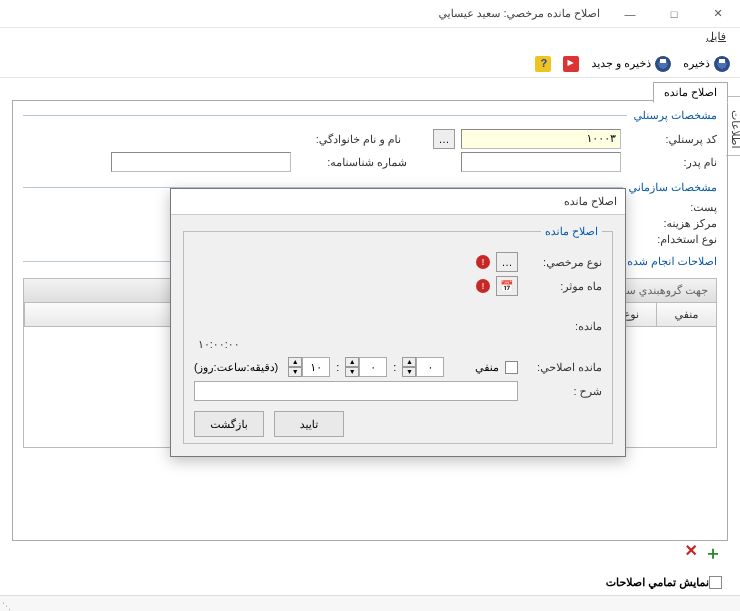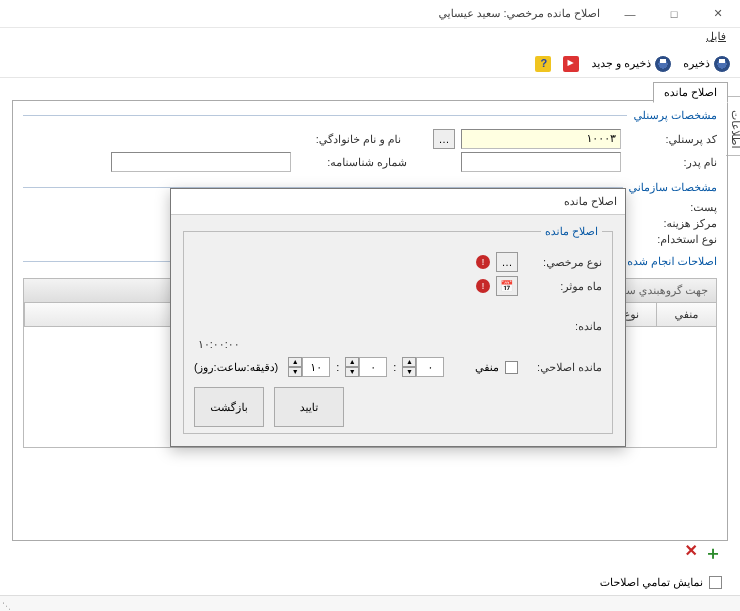--- a/index.html
+++ b/index.html
@@ -44,21 +44,21 @@
 
 .grid-area { margin-top:6px; border:1px solid #bbb; height:170px; background:#fff; position:relative; }
 .grid-group { background: linear-gradient(#f3f3f3,#dedede); height:24px; border-bottom:1px solid #bbb; display:flex; align-items:center; padding-right:8px; color:#666; }
 .grid-head { display:flex; background:linear-gradient(#fbfbfb,#e9e9e9); height:24px; border-bottom:1px solid #bbb; }
 .grid-head .col { border-left:1px solid #bbb; display:flex; align-items:center; justify-content:center; color:#333; }
 
 
 .footer-icons { position:absolute; right:18px; bottom:46px; display:flex; gap:6px; }
 .plus { color:#2a8a2a; font-size:18px; font-weight:bold; }
 .cross { color:#c62828; font-size:16px; font-weight:bold; }
-.chk-row { position:absolute; right:18px; bottom:22px; display:flex; align-items:flex-end; gap:6px; }
+.chk-row { position:absolute; right:18px; bottom:22px; display:flex; align-items:flex-end; gap:0;font-weight:bold; }
 .chk { width:13px; height:13px; border:1px solid #888; background:#fff; }
 
 .statusbar { position:absolute; left:0; right:0; bottom:0; height:16px; border-top:1px solid #ddd; background:#f7f7f7; }
 .resize { position:absolute; left:2px; bottom:0; color:#999; font-size:9px; letter-spacing:-2px; }
 
 
 .dialog { position:absolute; left:170px; top:188px; width:456px; background:#f0f0f0; border:1px solid #777; box-shadow:0 4px 14px rgba(0,0,0,.25); z-index:10; }
 .dialog .dlg-title { background:#fff; height:26px; display:flex; align-items:center; padding-right:8px; border-bottom:1px solid #ccc; color:#333; }
 .dialog .dlg-body { padding:10px 12px 12px 12px; }
 .dialog fieldset { border:1px solid #bcbcbc; padding:10px 10px 6px 10px; }
@@ -69,21 +69,21 @@
 .dlg-input.white { background:#fff; }
 .dlg-input.focus { outline:2px solid #3399ff; outline-offset:-2px; }
 .ico-err { width:14px; height:14px; background:#c62828; border-radius:50%; display:flex; align-items:center; justify-content:center; color:#fff; font-size:9px; }
 .calendar-btn { width:22px; height:20px; border:1px solid #999; background:#eee; display:flex; align-items:center; justify-content:center; }
 .spinner { display:flex; align-items:center; }
 .spinner input { width:28px; height:20px; text-align:center; border:1px solid #aaa; background:#fff; }
 .spinner .spin-btns { display:flex; flex-direction:column; }
 .spinner .sp { width:14px; height:10px; border:1px solid #999; background:#eee; font-size:7px; line-height:7px; text-align:center; }
 .dlg-static { flex:1; text-align:left; direction:ltr; padding:2px 4px; color:#333;margin-top:36px; }
 .dlg-btns { display:flex; gap:10px; justify-content:flex-end; margin-top:10px; }
-.dlg-btn { min-width:70px; height:40px; background:#e9e9e9; border:1px solid #aaa; display:flex; align-items:center; justify-content:center; }
+.dlg-btn { min-width:70px; height:26px; background:#e9e9e9; border:1px solid #aaa; display:flex; align-items:center; justify-content:center; }
 </style>
 </head>
 <body>
 
 <div class="titlebar">
   <div class="ctrl">✕</div>
   <div class="ctrl">□</div>
   <div class="ctrl">—</div>
   <div class="title">اصلاح مانده مرخصي: سعيد عيسايي</div>
 </div>
@@ -220,20 +220,24 @@
         <div class="spinner">
           <input value="۱۰" style="">
           <div class="spin-btns">
               <div class="sp">▲</div>
               <div class="sp">▼</div>
             </div>
         </div>
         <span style="margin-right:4px">(دقيقه:ساعت:روز)</span>
       </div>
 
+      <div class="dlg-row">
+        <span class="dlg-lbl">شرح :</span>
+        <input class="dlg-input white" style="text-align: right; direction: rtl;">
+      </div>
 
       <div class="dlg-btns">
         <div class="dlg-btn">تاييد</div>
         <div class="dlg-btn">بازگشت</div>
       </div>
     </fieldset>
   </div>
 </div>
 
 </body></html>

